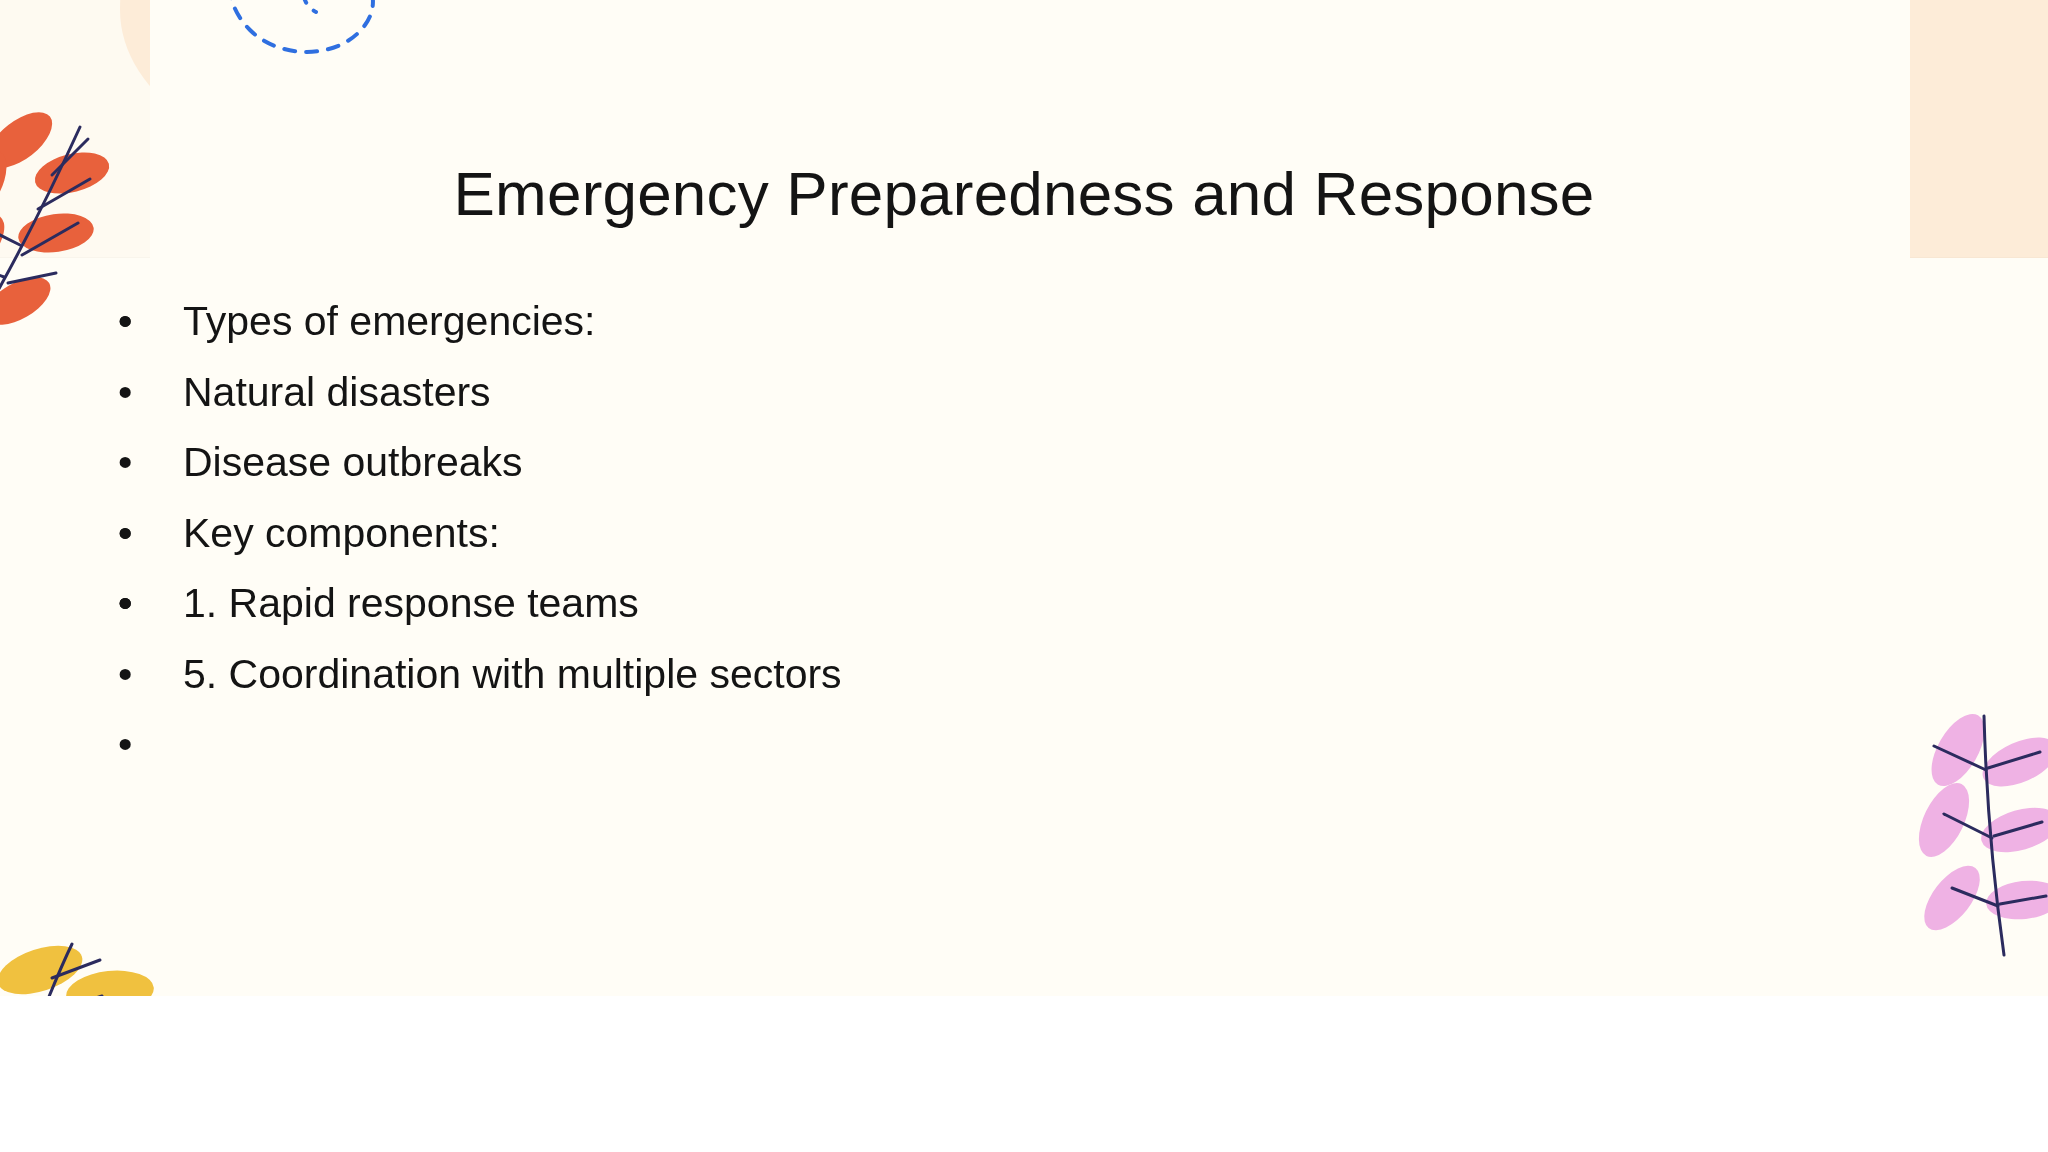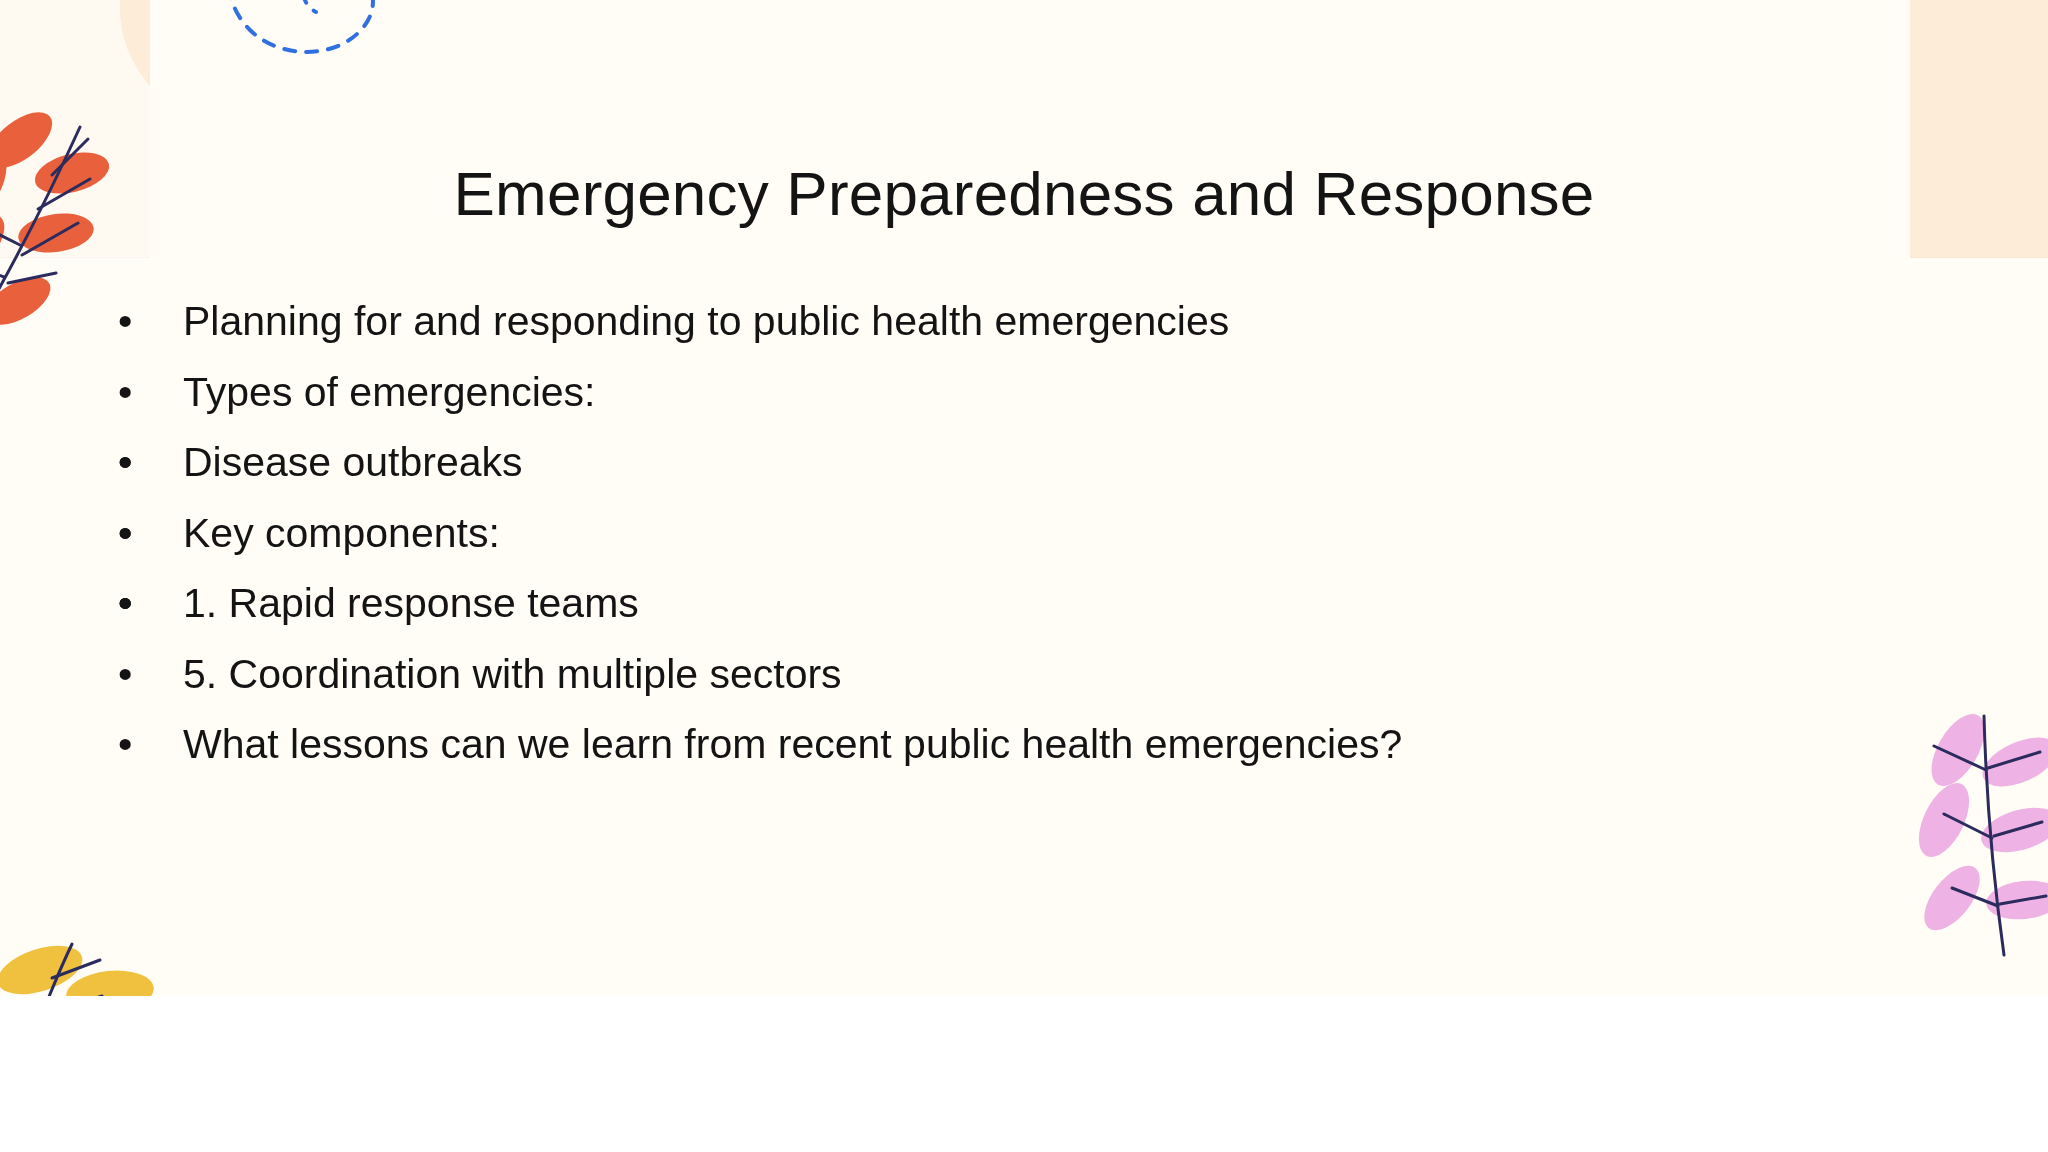--- a/index.html
+++ b/index.html
@@ -195,26 +195,26 @@
         <path d="M94 126 L 142 112"></path>
         <path d="M98 196 L 52 178"></path>
         <path d="M100 194 L 146 186"></path>
       </g>
     </svg>
   </div>
 
   <h1 class="title">Emergency Preparedness and Response</h1>
 
   <ul class="bullets">
-    <li><span class="dot">•</span><span>Planning for and responding to public health emergencies</span></li>
+    <li><span class="dot">•</span></li>
     <li><span class="dot">•</span><span>Types of emergencies:</span></li>
-    <li><span class="dot">•</span></li>
+    <li><span class="dot">•</span><span>Natural disasters</span></li>
     <li><span class="dot">•</span><span>Disease outbreaks</span></li>
     <li><span class="dot">•</span></li>
     <li><span class="dot">•</span><span>Key components:</span></li>
     <li><span class="dot">•</span></li>
     <li><span class="dot">•</span></li>
     <li><span class="dot">•</span><span>1. Rapid response teams</span></li>
     <li><span class="dot">•</span><span>5. Coordination with multiple sectors</span></li>
-    <li class="wrap"><span class="dot">•</span><span>What lessons can we learn from recent public health emergencies?</span></li>
+    <li class="wrap"><span class="dot">•</span></li>
   </ul>
 
 </div>
 
 </body></html>

